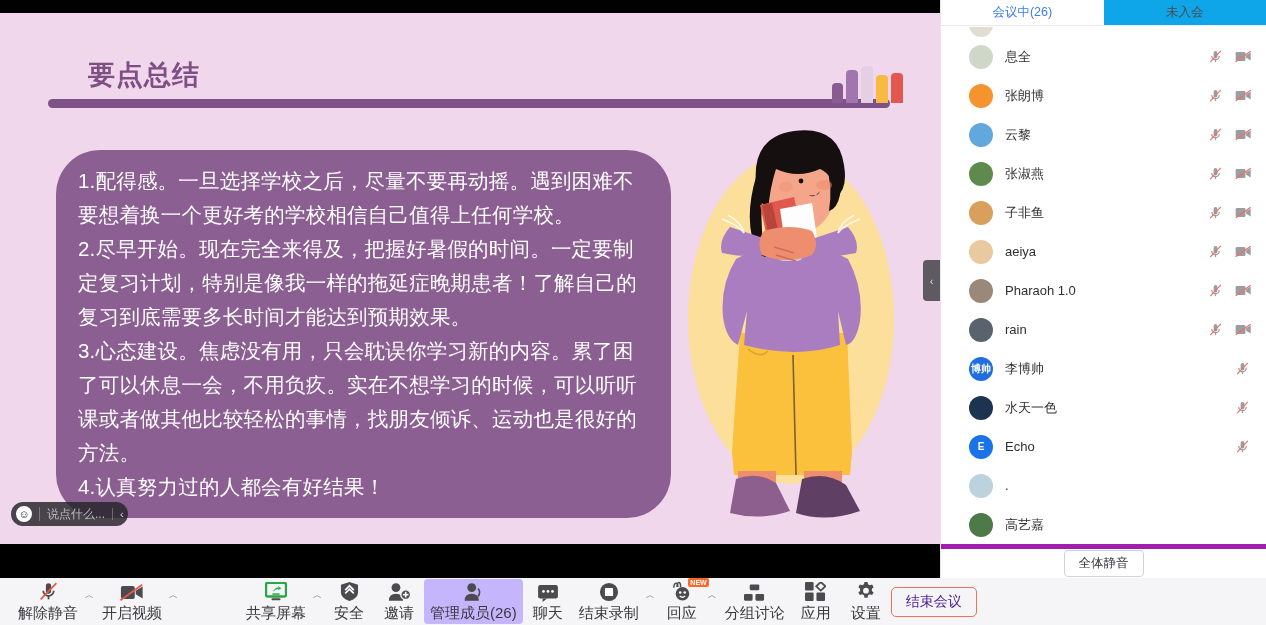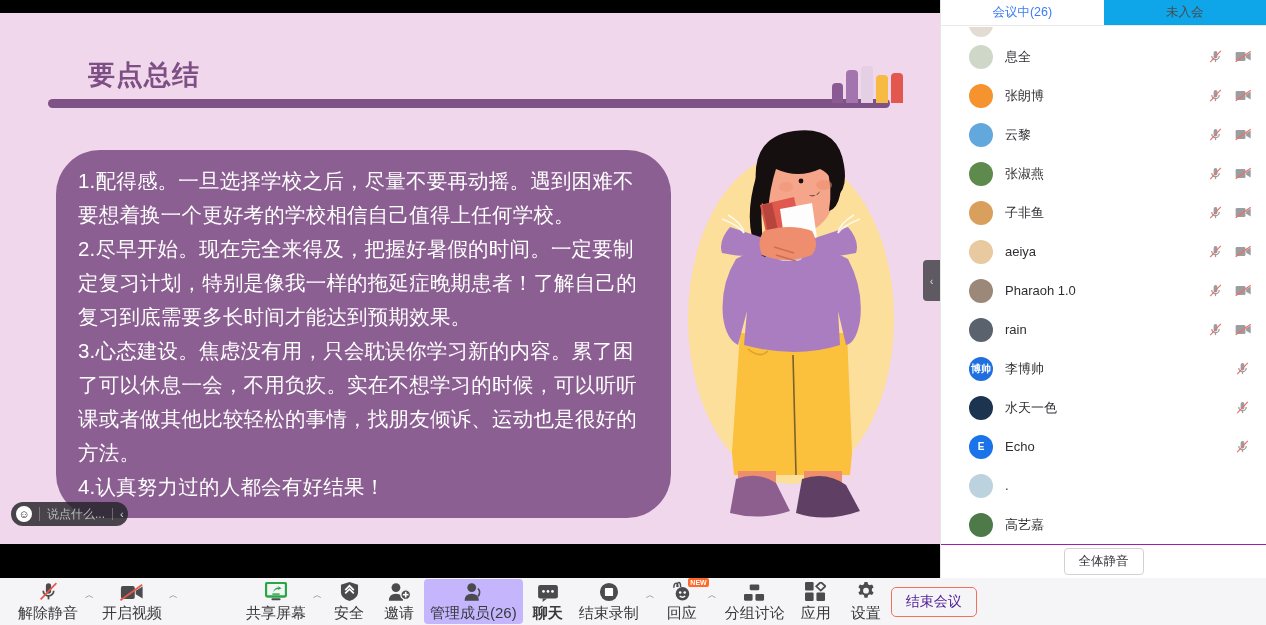--- a/index.html
+++ b/index.html
@@ -104,21 +104,21 @@
     display: flex; align-items: center; justify-content: center;
     font-size: 10px; color: #fff; font-weight: bold; overflow: hidden;
   }
   .p-name { margin-left: 12px; font-size: 13px; color: #2f2f33; flex: 1; }
   .p-icons { display: flex; align-items: center; gap: 12px; }
   .ic { width: 15px; height: 15px; position: relative; opacity: .85; }
 
   
   #panel-footer {
     position: absolute; left: 0; right: 0; bottom: 0; height: 34px;
-    border-top: 1px solid #a21caf; background: #fff;
+    border-top: 5px solid #a21caf; background: #fff;
     display: flex; align-items: center; justify-content: center;
   }
   #mute-all-btn {
     font-size: 12.5px; color: #33333a; border: 1px solid #d2d2d6;
     border-radius: 4px; padding: 4px 14px; background: #fff; white-space: nowrap;
   }
 
   
   #speaking-toast {
     position: absolute; left: 1036px; top: 593px; width: 215px; height: 32px;
@@ -537,21 +537,21 @@
             <span class="tb-glyph">
               <svg width="23" height="20" viewBox="0 0 26 22">
                 <circle cx="11" cy="6" r="5" fill="#4a4a4f"></circle>
                 <path d="M3 21 q0 -8 8 -8 q8 0 8 8 Z" fill="#4a4a4f"></path>
                 <path d="M18 7 q4 4 0 9" fill="none" stroke="#4a4a4f" stroke-width="1.8"></path>
               </svg>
             </span>
             <span class="tb-label">管理成员(26)</span>
           </div>
         </div>
-        <div style="display: flex; align-items: flex-start; font-weight: bold;">
+        <div style="display: flex; align-items: flex-start;">
           <div class="tb-item">
             <span class="tb-glyph">
               <svg width="22" height="18" viewBox="0 0 24 20">
                 <rect x="1" y="1" width="22" height="15" rx="2.5" fill="#4a4a4f"></rect>
                 <path d="M6 16 L6 20 L11 16 Z" fill="#4a4a4f"></path>
                 <circle cx="7" cy="8.2" r="1.5" fill="#fff"></circle>
                 <circle cx="12" cy="8.2" r="1.5" fill="#fff"></circle>
                 <circle cx="17" cy="8.2" r="1.5" fill="#fff"></circle>
               </svg>
             </span>

